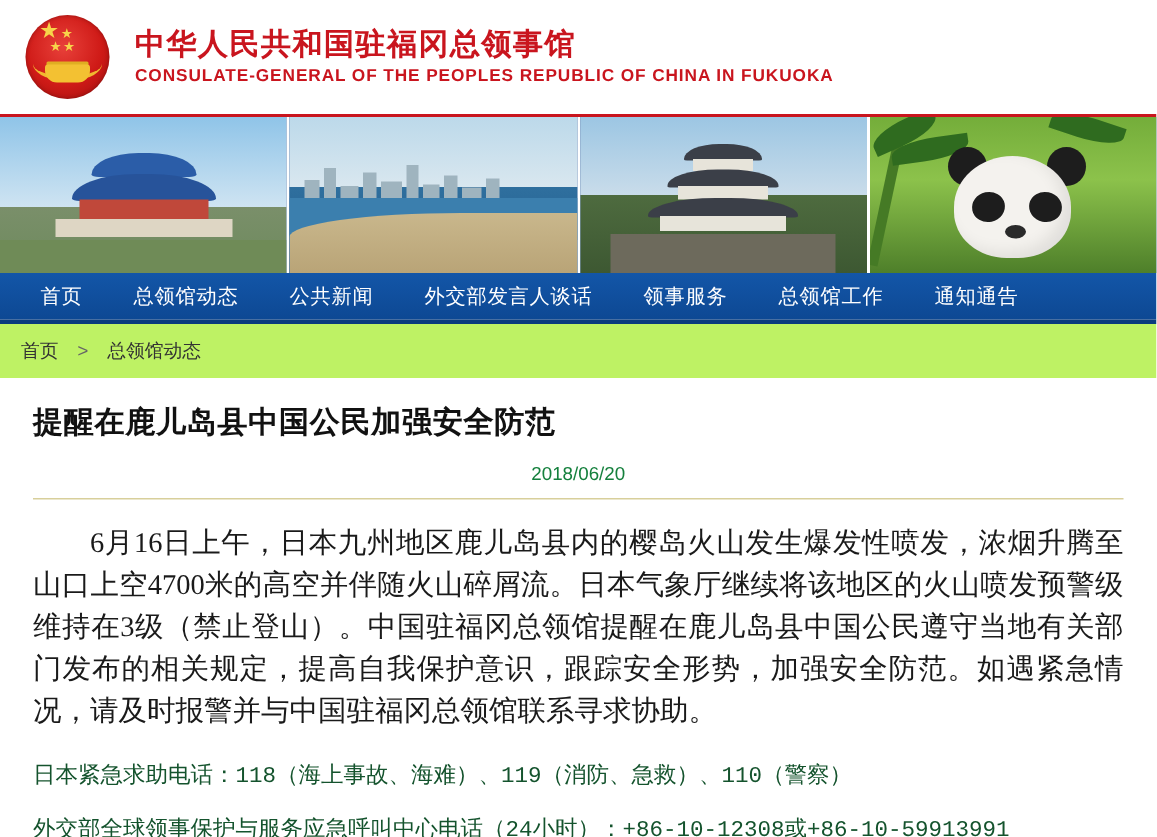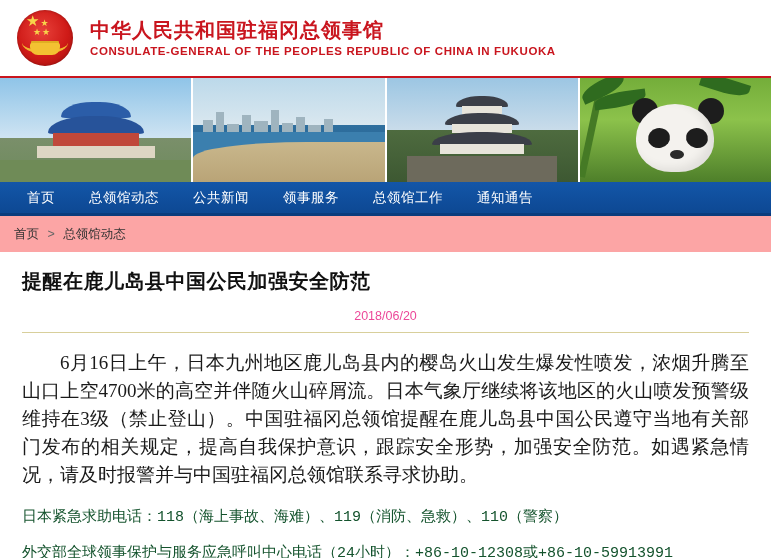--- a/index.html
+++ b/index.html
@@ -177,21 +177,22 @@
     white-space: nowrap;
     cursor: pointer;
     letter-spacing: .5px;
   }
 
   
   .crumb-wrap {
     height: 36px;
     display: flex; align-items: center;
     padding: 0 14px;
-    background: #fca5a5;
+    background: #bef264;
+    font-family: Liberation Mono, monospace;
   }
   .crumb {
     font-size: 12.5px;
     color: #333333;
   }
   .crumb .sep { margin: 0 5px; color: #666; }
   .crumb a { color: #333333; text-decoration: none; }
 
   
   .article { padding: 0 22px; }
@@ -199,21 +200,21 @@
     font-family: "Liberation Serif", serif;
     font-size: 20px;
     font-weight: bold;
     color: #111111;
     padding: 16px 0 14px;
     letter-spacing: .5px;
   }
   .art-date {
     text-align: center;
     font-size: 12.5px;
-    color: #ec4899;
+    color: #15803d;
     padding-bottom: 9px;
   }
   .rule { height: 1px; background: #d8cf9b; margin: 0 0 16px; }
   .para {
     font-family: "Liberation Serif", serif;
     font-size: 19px;
     line-height: 28px;
     color: #1a1a1a;
     text-align: justify;
     margin: 0 0 14px;
@@ -287,20 +288,21 @@
     <div class="eye l"></div>
     <div class="eye r"></div>
     <div class="nose"></div>
   </div>
 </div>
 
 <div class="nav">
   <div class="nav-item">首页</div>
   <div class="nav-item">总领馆动态</div>
   <div class="nav-item">公共新闻</div>
+  <div class="nav-item">外交部发言人谈话</div>
   <div class="nav-item">领事服务</div>
   <div class="nav-item">总领馆工作</div>
   <div class="nav-item">通知通告</div>
 </div>
 
 <div class="crumb-wrap">
   <div class="crumb">
     <a href="#">首页</a>
     <span class="sep">&gt;</span>
     <a href="#">总领馆动态</a>

